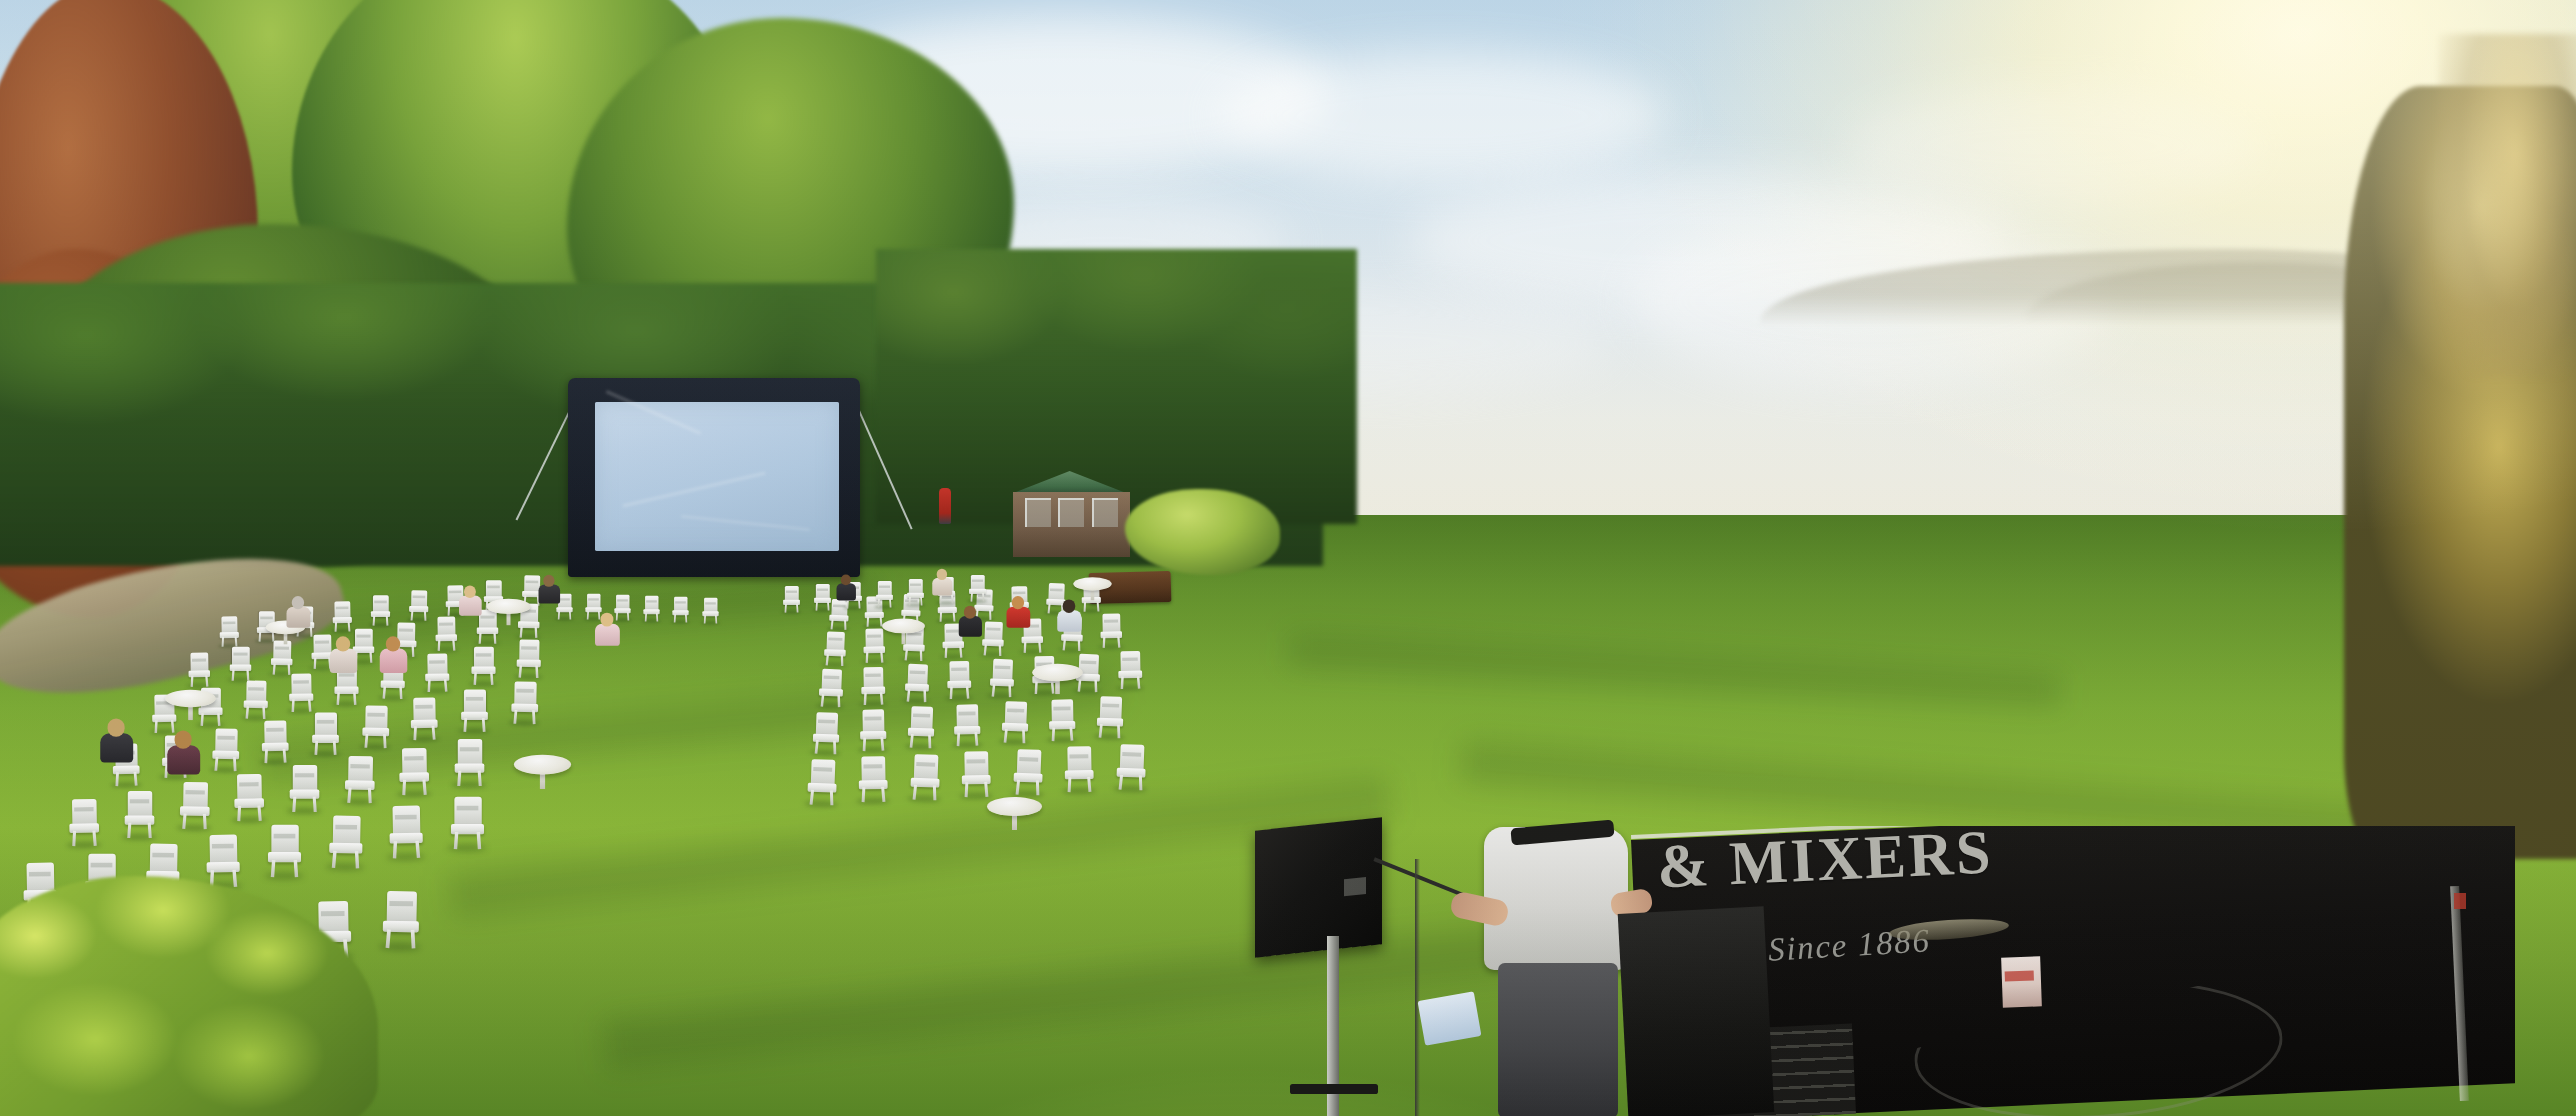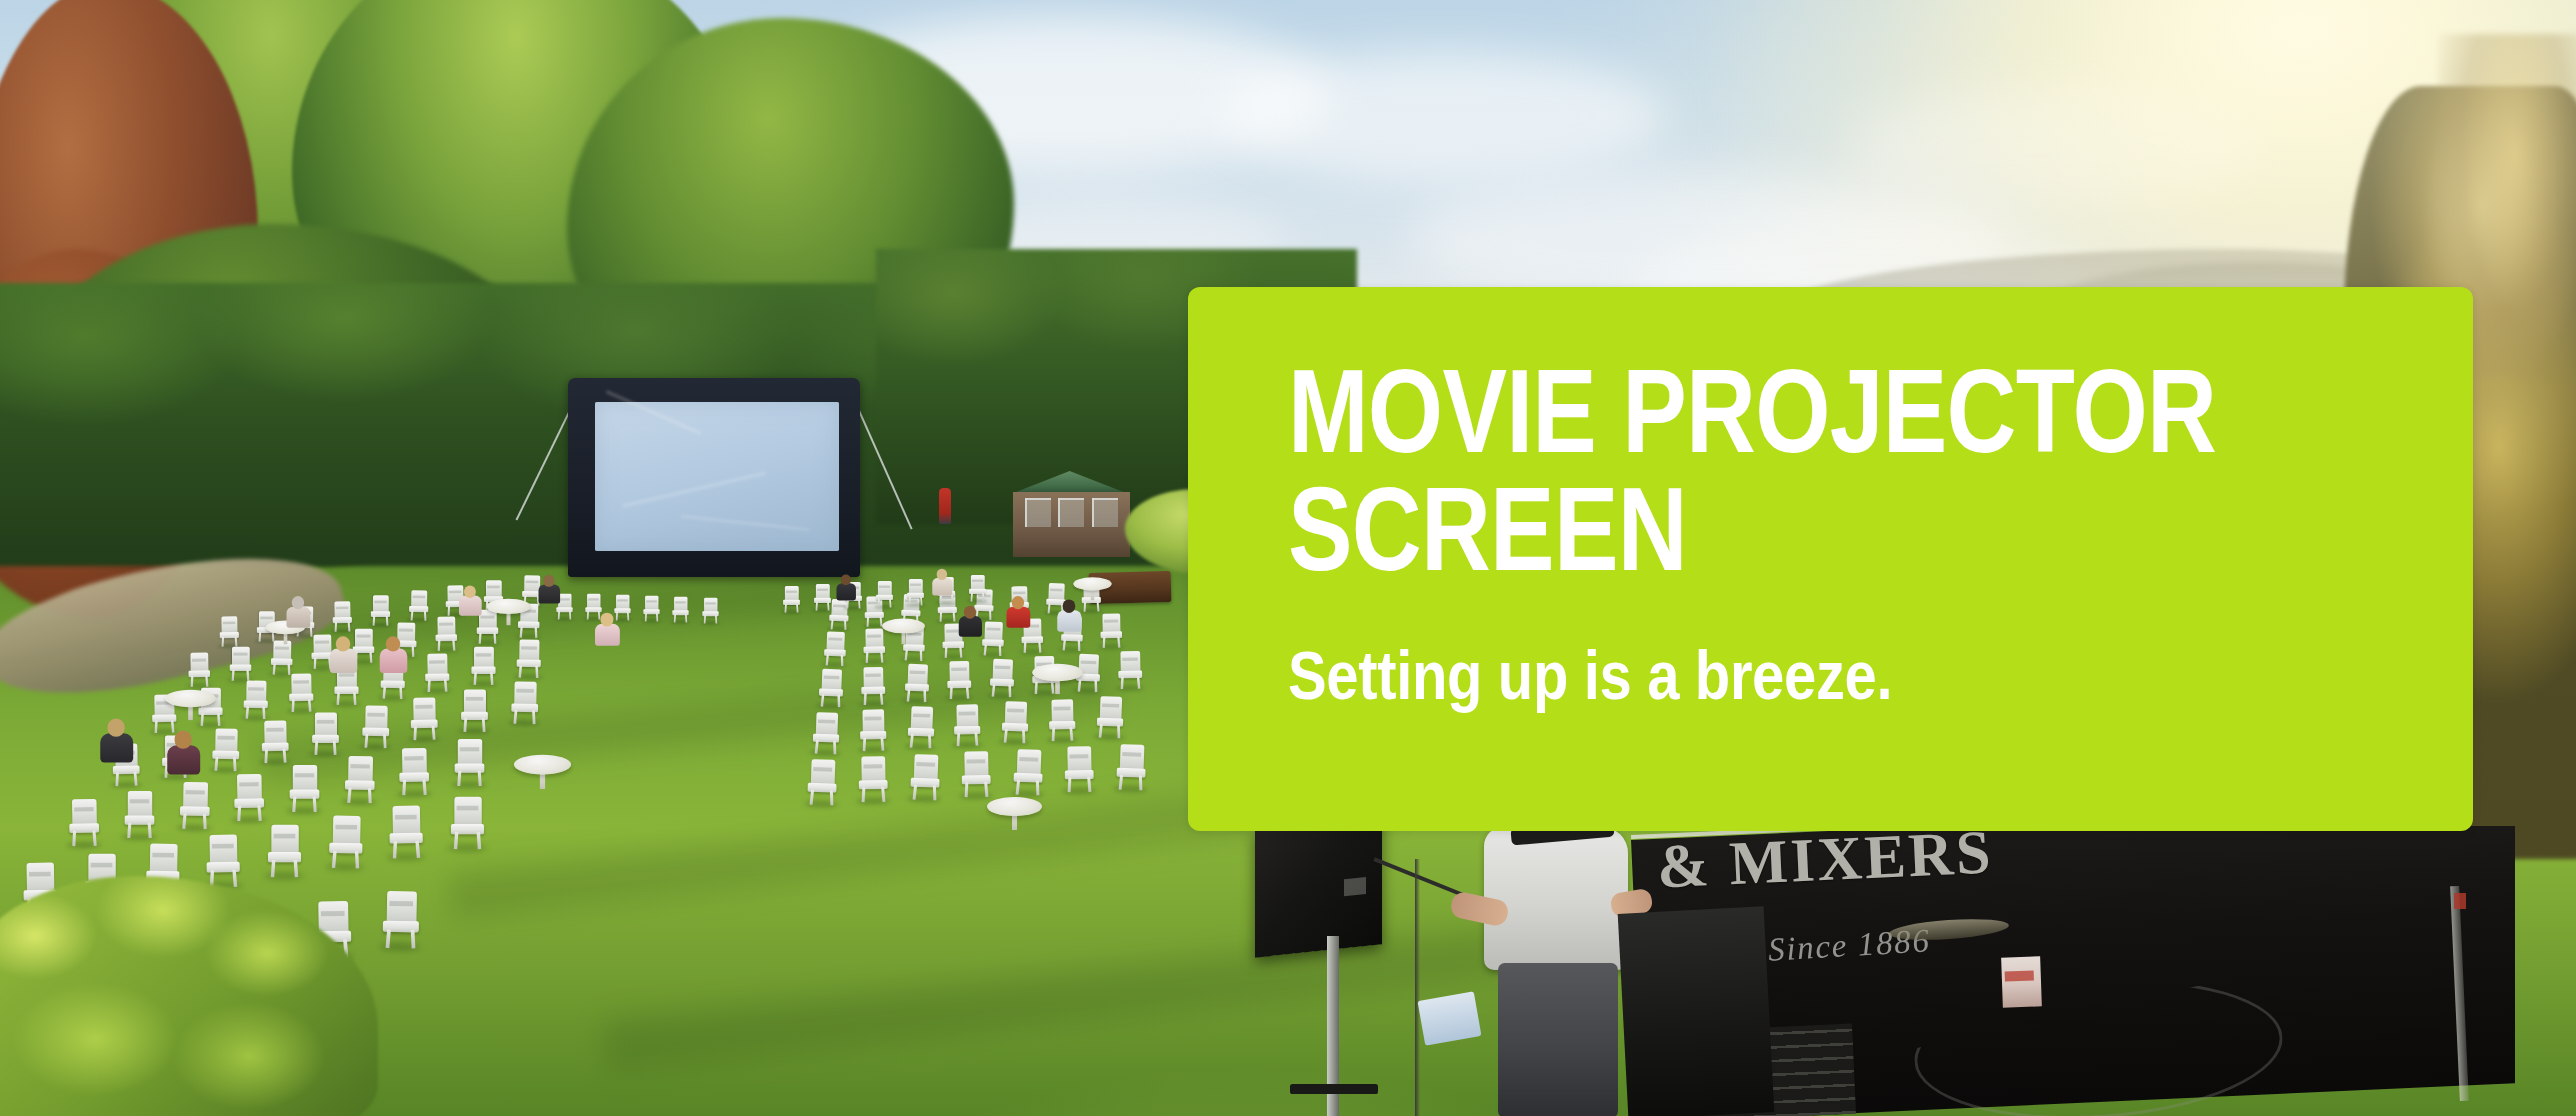--- a/index.html
+++ b/index.html
@@ -1515,22 +1515,15 @@
       <div class="dj-arm"></div>
       <div class="dj-arm2"></div>
       <div class="dj-trousers"></div>
     </div>
     <div class="dj-gear"></div>
     <div class="dj-cymbal"></div>
 
     <div class="grade"></div>
   </div>
 
-  <div class="panel">
-    <div class="panel-inner">
-      <h1 class="headline">MOVIE PROJECTOR
-SCREEN</h1>
-      <p class="subhead">Setting up is a breeze.</p>
-    </div>
-  </div>
 
 </div>
 
 
 </body></html>

